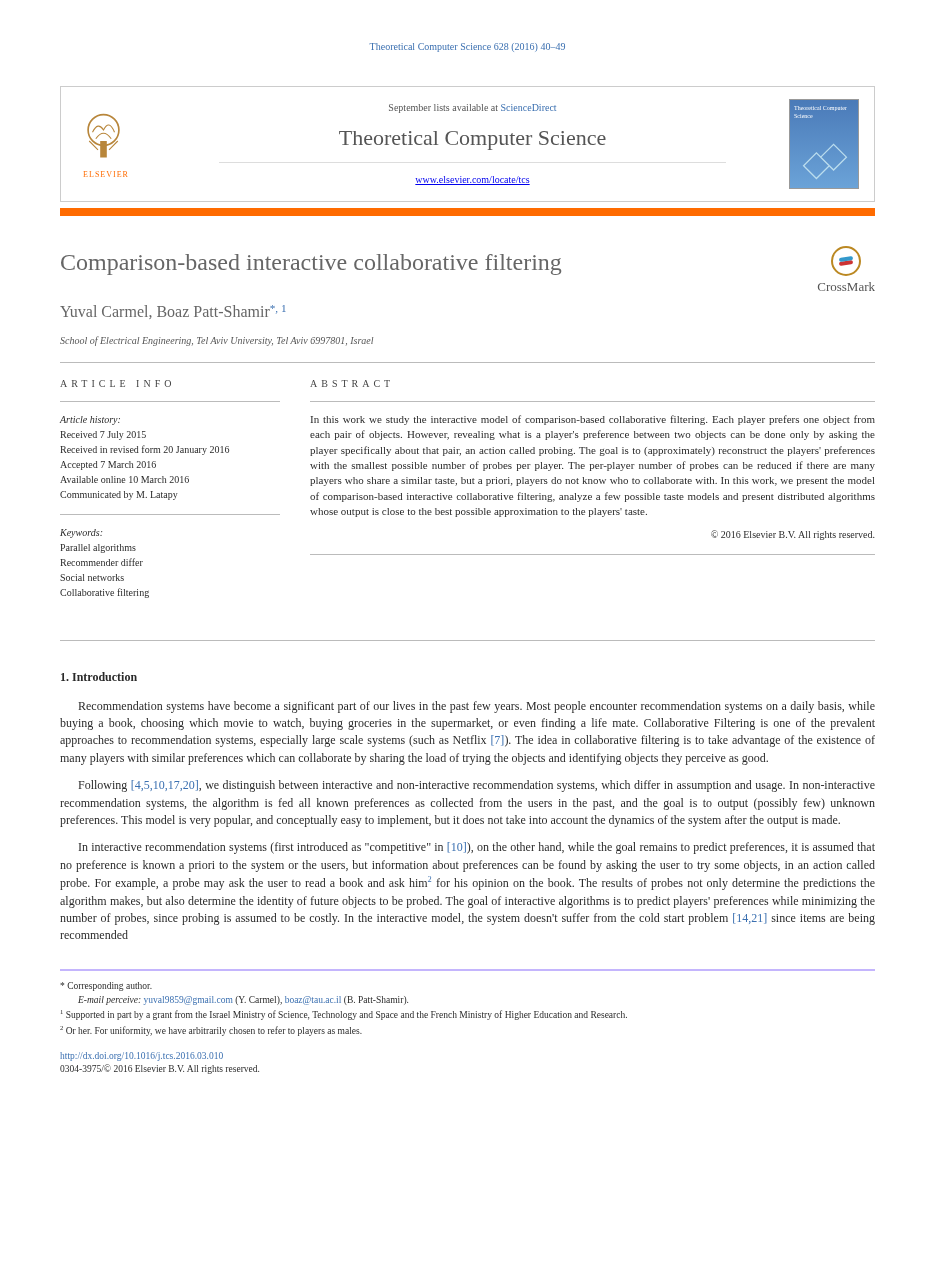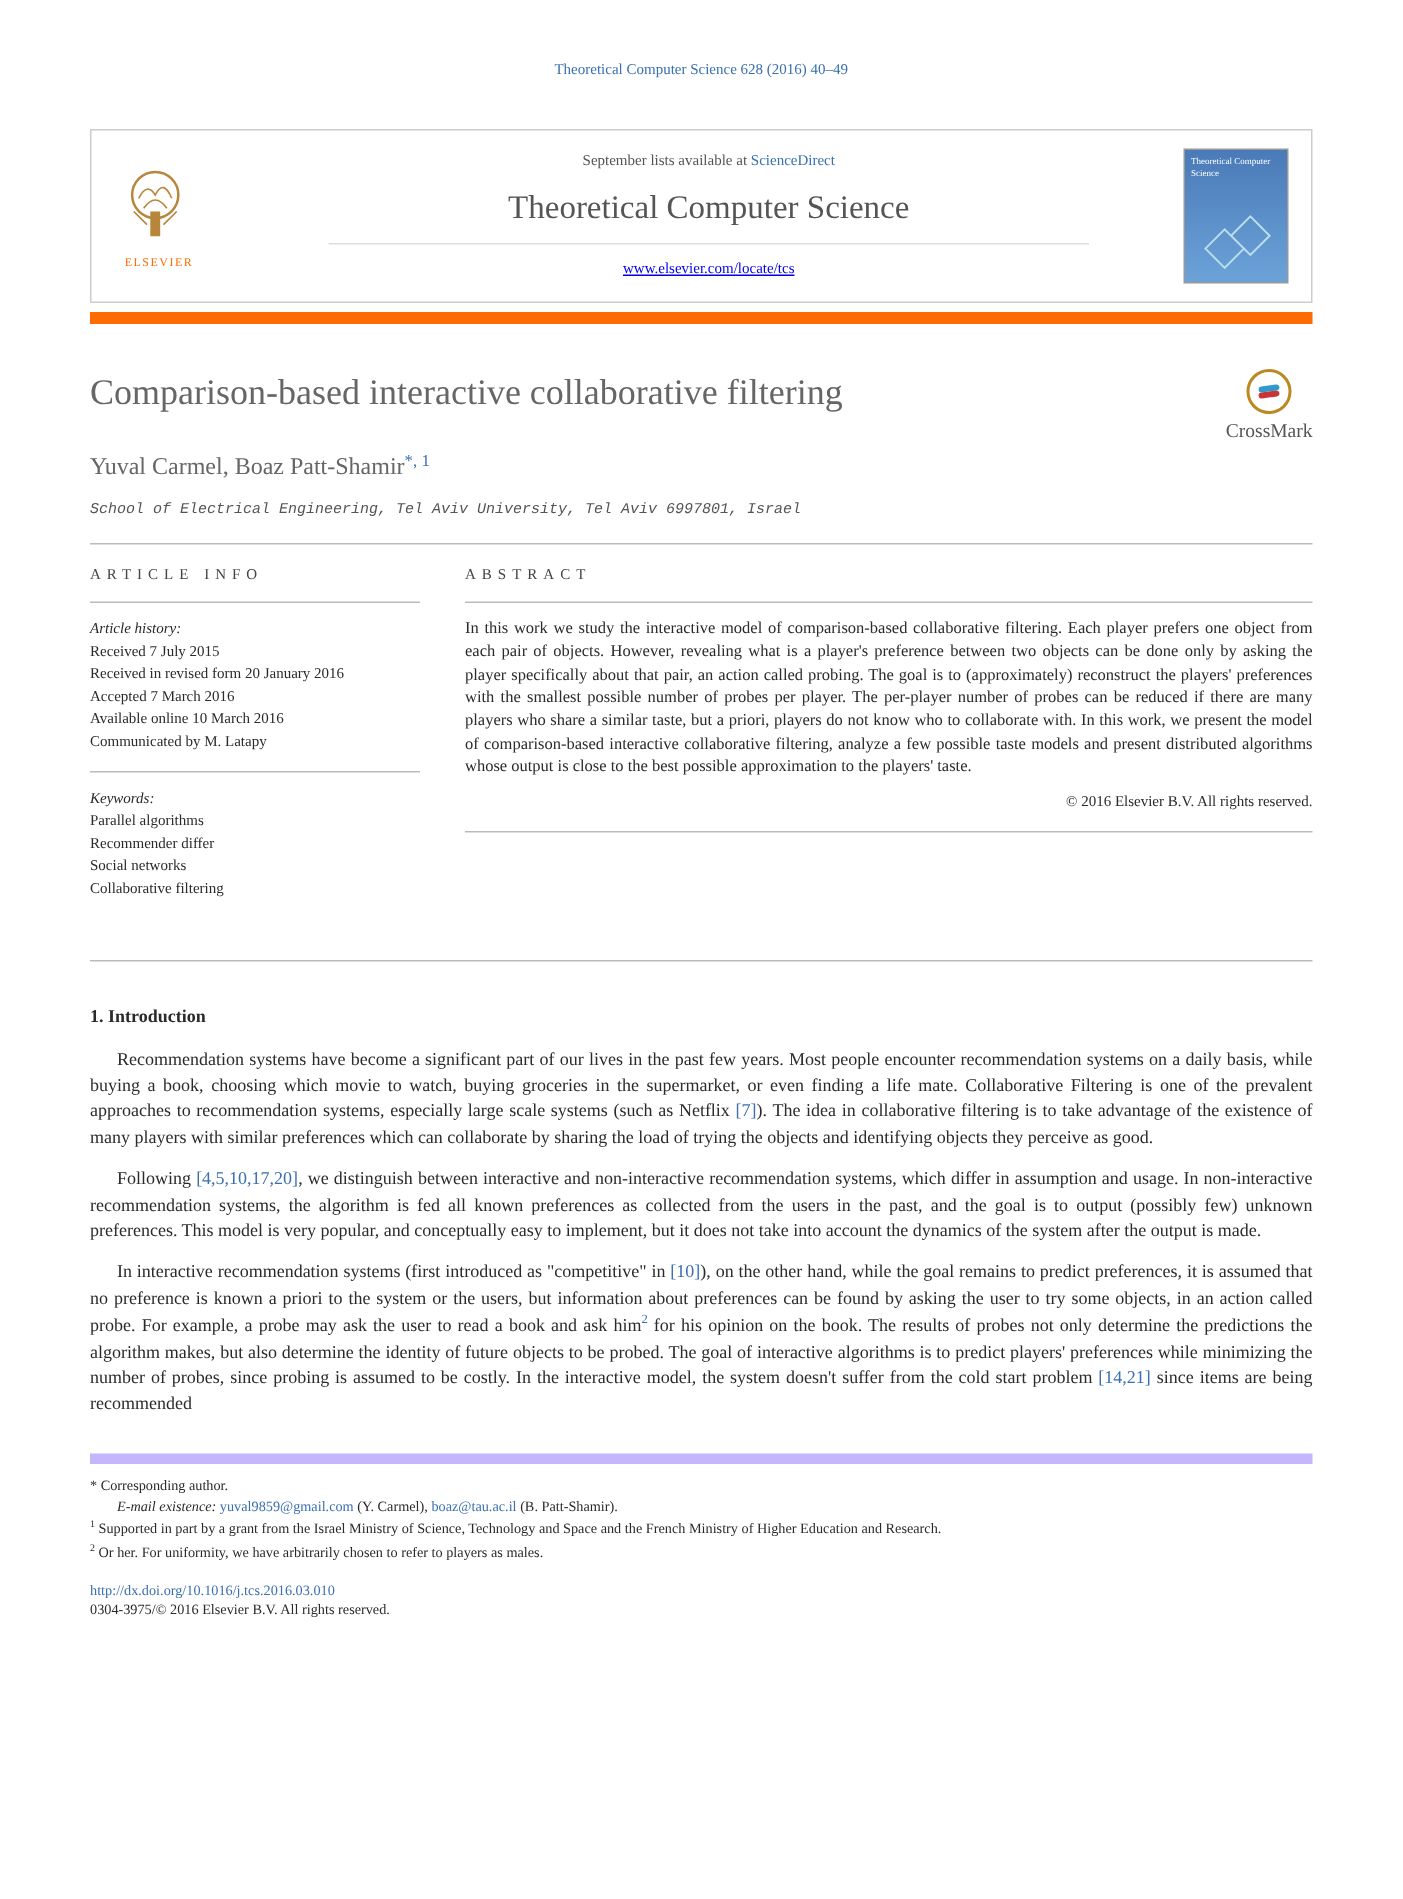--- a/index.html
+++ b/index.html
@@ -34,33 +34,33 @@
   .cover-thumb-text { font-size: 6px; color: #fff; padding: 4px; }
   .orange-bar { height: 8px; background: #ff6b00; margin-bottom: 30px; }
   .title-row { display: flex; justify-content: space-between; align-items: flex-start; margin-bottom: 4px; }
   .article-title { font-size: 24px; color: #666; font-weight: normal; flex: 1; }
   .crossmark { display: flex; flex-direction: column; align-items: center; font-size: 13px; color: #555; }
   .crossmark-icon { width: 30px; height: 30px; border-radius: 50%; border: 2px solid #b82; position: relative; margin-bottom: 2px; }
   .crossmark-icon::before { content: ''; position: absolute; left: 6px; top: 13px; width: 14px; height: 4px; background: #c33; border-radius: 2px; transform: rotate(-8deg); }
   .crossmark-icon::after { content: ''; position: absolute; left: 6px; top: 9px; width: 14px; height: 4px; background: #39c; border-radius: 2px; transform: rotate(-8deg); }
   .authors { font-size: 16px; color: #666; margin-bottom: 10px; }
   .authors a { color: #3a6fb0; text-decoration: none; }
-  .affiliation { font-size: 10px; font-style: italic; color: #555; margin-bottom: 10px; font-family: Liberation Mono, monospace; }
+  .affiliation { font-size: 10px; font-style: italic; color: #555; margin-bottom: 10px; }
   .divider { border: none; border-top: 1px solid #bbb; margin: 14px 0; }
   .info-abstract { display: flex; gap: 30px; }
   .info-col { width: 220px; font-size: 10px; }
   .info-heading { letter-spacing: 4px; font-size: 10px; color: #444; text-transform: uppercase; margin-bottom: 10px; }
   .abstract-col { flex: 1; font-size: 11px; text-align: justify; }
   .info-block { margin-bottom: 12px; line-height: 1.5; }
   .info-label { font-style: italic; }
   .copyright-line { text-align: right; font-size: 10px; margin-top: 8px; }
   .section-heading { font-weight: bold; font-size: 12px; margin: 28px 0 12px; }
   .body-text p { text-align: justify; margin-bottom: 10px; font-size: 12px; line-height: 1.45; text-indent: 18px; }
   .body-text a { color: #3a6fb0; text-decoration: none; }
-  .footnotes { border-top: 7px solid #c4b5fd; margin-top: 24px; padding-top: 8px; font-size: 9.5px; line-height: 1.5; }
+  .footnotes { border-top: 2px solid #c4b5fd; margin-top: 24px; padding-top: 8px; font-size: 9.5px; line-height: 1.5; }
   .footnotes a { color: #3a6fb0; text-decoration: none; }
   .footer-meta { font-size: 9.5px; margin-top: 12px; line-height: 1.4; }
   .footer-meta a { color: #3a6fb0; text-decoration: none; }
   sup { font-size: 0.7em; }
 </style>
 </head>
 <body>
 
 <div class="citation-line">Theoretical Computer Science 628 (2016) 40–49</div>
 
@@ -149,21 +149,21 @@
     <span>Following </span><a href="#">[4,5,10,17,20]</a><span>, we distinguish between interactive and non-interactive recommendation systems, which differ in assumption and usage. In non-interactive recommendation systems, the algorithm is fed all known preferences as collected from the users in the past, and the goal is to output (possibly few) unknown preferences. This model is very popular, and conceptually easy to implement, but it does not take into account the dynamics of the system after the output is made.</span>
   </p>
   <p>
     <span>In interactive recommendation systems (first introduced as "competitive" in </span><a href="#">[10]</a><span>), on the other hand, while the goal remains to predict preferences, it is assumed that no preference is known a priori to the system or the users, but information about preferences can be found by asking the user to try some objects, in an action called probe. For example, a probe may ask the user to read a book and ask him</span><a href="#"><sup>2</sup></a><span> for his opinion on the book. The results of probes not only determine the predictions the algorithm makes, but also determine the identity of future objects to be probed. The goal of interactive algorithms is to predict players' preferences while minimizing the number of probes, since probing is assumed to be costly. In the interactive model, the system doesn't suffer from the cold start problem </span><a href="#">[14,21]</a><span> since items are being recommended</span>
   </p>
 </div>
 
 <div class="footnotes">
   <div>* Corresponding author.</div>
   <div style="text-indent:18px;">
-    <em>E-mail existence: </em><a href="#">yuval9859@gmail.com</a><span> (Y. Carmel), </span><a href="#">boaz@tau.ac.il</a><span> (B. Patt-Shamir).</span>
+    <em>E-mail perceive: </em><a href="#">yuval9859@gmail.com</a><span> (Y. Carmel), </span><a href="#">boaz@tau.ac.il</a><span> (B. Patt-Shamir).</span>
   </div>
   <div><sup>1</sup> <span>Supported in part by a grant from the Israel Ministry of Science, Technology and Space and the French Ministry of Higher Education and Research.</span></div>
   <div><sup>2</sup> <span>Or her. For uniformity, we have arbitrarily chosen to refer to players as males.</span></div>
 </div>
 
 <div class="footer-meta">
   <a href="#">http://dx.doi.org/10.1016/j.tcs.2016.03.010</a><br>
   <span>0304-3975/© 2016 Elsevier B.V. All rights reserved.</span>
 </div>
 

